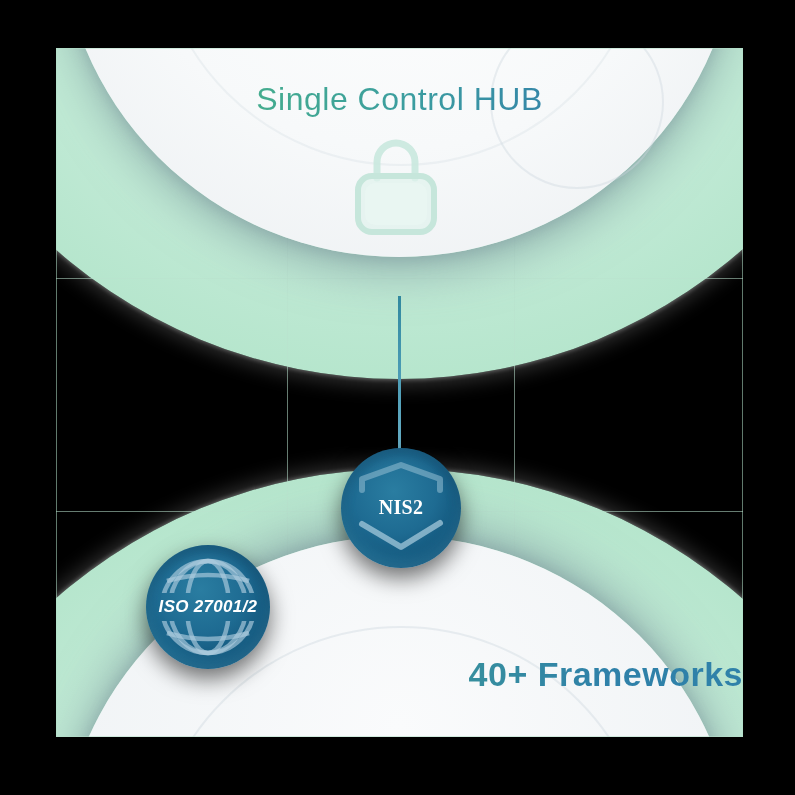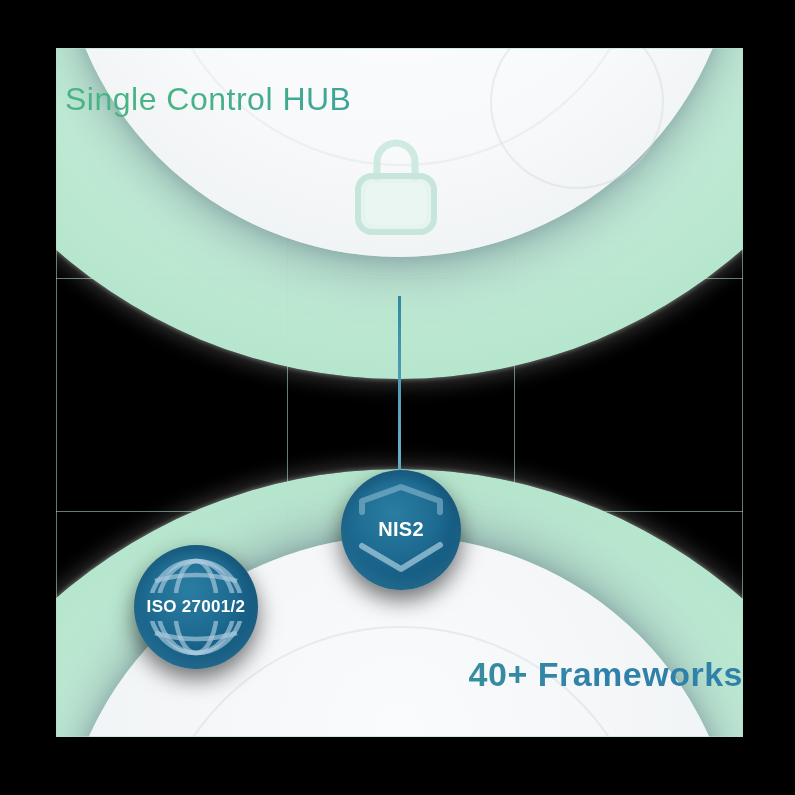--- a/index.html
+++ b/index.html
@@ -50,25 +50,25 @@
   .ring{position:absolute;border-radius:50%;border:2px solid rgba(205,216,223,0.40);z-index:4;background:transparent;}
   .ring-a{left:434px;top:-33px;width:170px;height:170px;}
   .ring-b{left:98px;top:-376px;width:490px;height:490px;border-color:rgba(208,218,224,0.30);}
   .ring-c{left:93px;top:578px;width:500px;height:500px;}
 
   
   .frame{position:absolute;left:0;top:0;right:0;bottom:0;border:1px solid rgba(176,222,198,0.55);z-index:5;pointer-events:none;}
 
   
   .hub-title{
-    position:absolute;left:0;top:33px;width:100%;z-index:5;
+    position:absolute;left:0;top:33px;width:100%;text-align:center;z-index:5;
     font-size:32px;font-weight:400;letter-spacing:0.5px;
     background:linear-gradient(90deg,#48b385 18%, #3b9da0 52%, #3177ad 85%);
     -webkit-background-clip:text;background-clip:text;
-    -webkit-text-fill-color:transparent;color:transparent;padding-left:9px;
+    -webkit-text-fill-color:transparent;color:transparent;
   }
   
   .frameworks-title{
     position:absolute;left:0;top:607px;width:100%;text-align:right;z-index:5;
     font-size:34px;font-weight:700;letter-spacing:0.5px;
     background:linear-gradient(90deg,#41ae80 25%, #38929b 55%, #2f81a9 80%);
     -webkit-background-clip:text;background-clip:text;
     -webkit-text-fill-color:transparent;color:transparent;
   }
 
@@ -82,22 +82,22 @@
   }
 
   
   .badge{
     position:absolute;border-radius:50%;z-index:6;
     background:radial-gradient(circle at 44% 36%, #2a7da1 0%, #1e6b92 42%, #155a80 64%, #0e4066 86%, #0b3355 100%);
     box-shadow:0 10px 22px rgba(0,0,0,0.55),
                inset 0 -7px 14px rgba(86,190,220,0.30),
                inset 0 6px 12px rgba(0,25,50,0.28);
   }
-  .badge-iso{left:78px;top:497px;width:124px;height:124px;}
-  .badge-nis2{left:285px;top:422px;width:120px;height:120px;}
+  .badge-iso{left:90px;top:497px;width:124px;height:124px;font-style:italic;}
+  .badge-nis2{left:285px;top:400px;width:120px;height:120px;font-family:Liberation Serif, serif;}
   .badge-tisax{left:495px;top:496px;width:124px;height:124px;}
   .badge svg{position:absolute;left:0;top:0;width:100%;height:100%;}
   .badge-label{
     position:absolute;left:0;top:50%;width:100%;transform:translateY(-52%);
     text-align:center;color:#fff;font-weight:700;letter-spacing:0.3px;z-index:2;
   }
   .badge-iso .badge-label{font-size:17px;}
   .badge-nis2 .badge-label{font-size:20px;}
   .badge-tisax .badge-label{font-size:19px;}
 </style>

